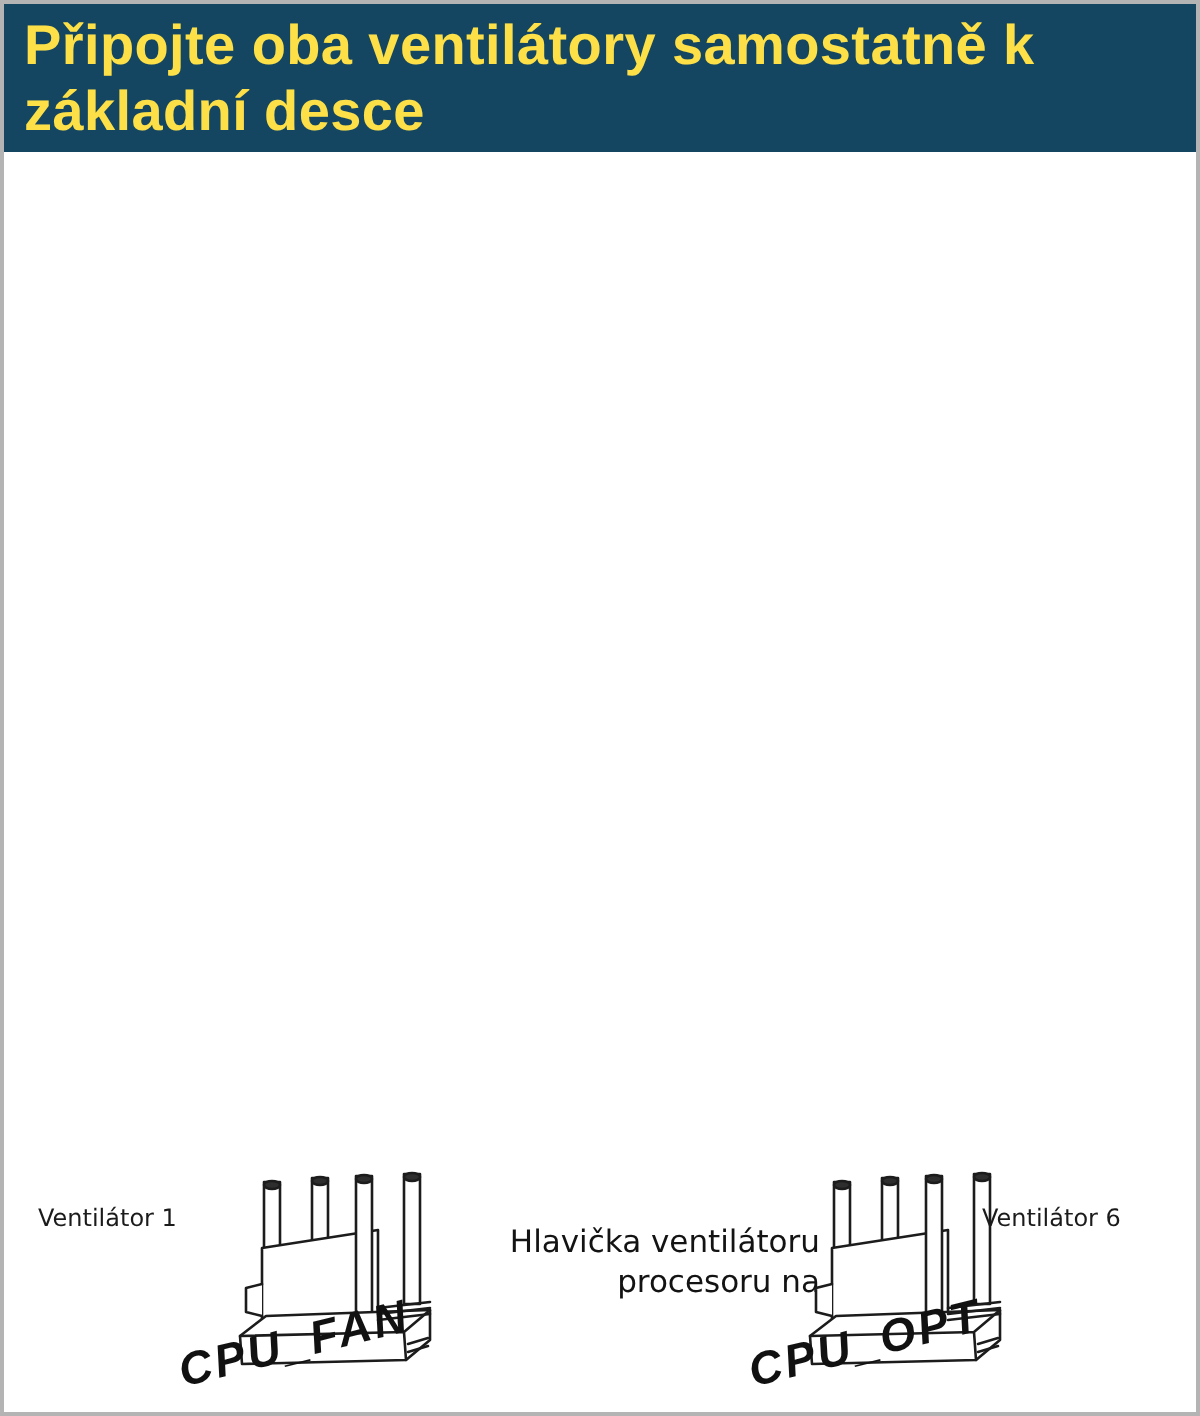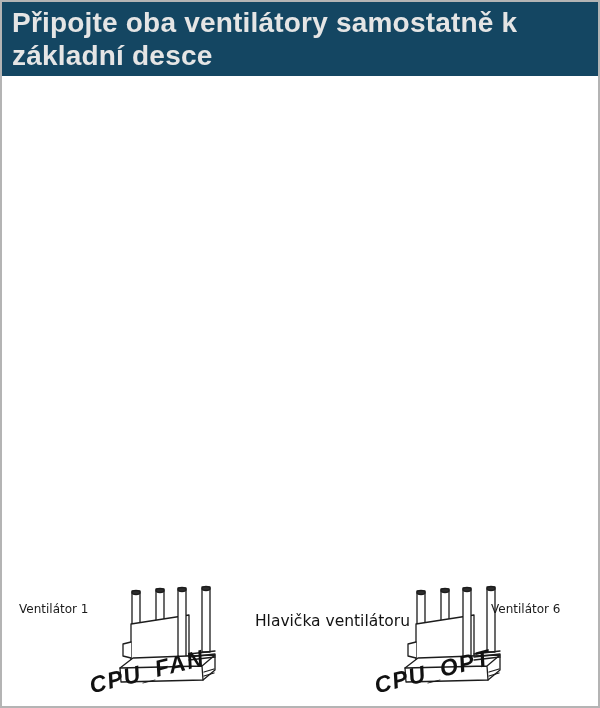--- a/index.html
+++ b/index.html
@@ -8,21 +8,21 @@
     width:600px;height:708px;
     box-sizing:border-box;
     background:#ffffff;
     border:2px solid var(--border-color,#b4b4b4);
     overflow:hidden;
     font-family:"DejaVu Sans","Liberation Sans",sans-serif;
   }
   .header{
     position:absolute;top:0;left:0;right:0;
     background:var(--header-bg,#144662);
-    color:#e5e5e5;
+    color:#fde047;
     font-family:"Liberation Sans",sans-serif;
     font-weight:bold;
     font-size:28px;
     line-height:33px;
     padding:4px 10px 4px 10px;
     letter-spacing:0.2px;
   }
   .figure-area{
     position:absolute;left:0;top:74px;right:0;bottom:0;
     background:#ffffff;
@@ -96,20 +96,21 @@
 
     <span class="fan-label" id="fan1-label">Ventilátor 1</span>
 
     <svg class="connector-svg" id="connector1" viewBox="0 0 135 115">
       <use href="#fan-header-art"></use>
       <text class="connector-text" x="4" y="108" transform="rotate(-14 10 106)">CPU_FAN</text>
     </svg>
 
     <div class="caption">
       <div>Hlavička ventilátoru</div>
+      <div>procesoru na</div>
     </div>
 
     <svg class="connector-svg" id="connector2" viewBox="0 0 135 115">
       <use href="#fan-header-art"></use>
       <text class="connector-text" x="4" y="108" transform="rotate(-14 10 106)">CPU_OPT</text>
     </svg>
 
     <span class="fan-label" id="fan2-label">Ventilátor 6</span>
 
   </div>

